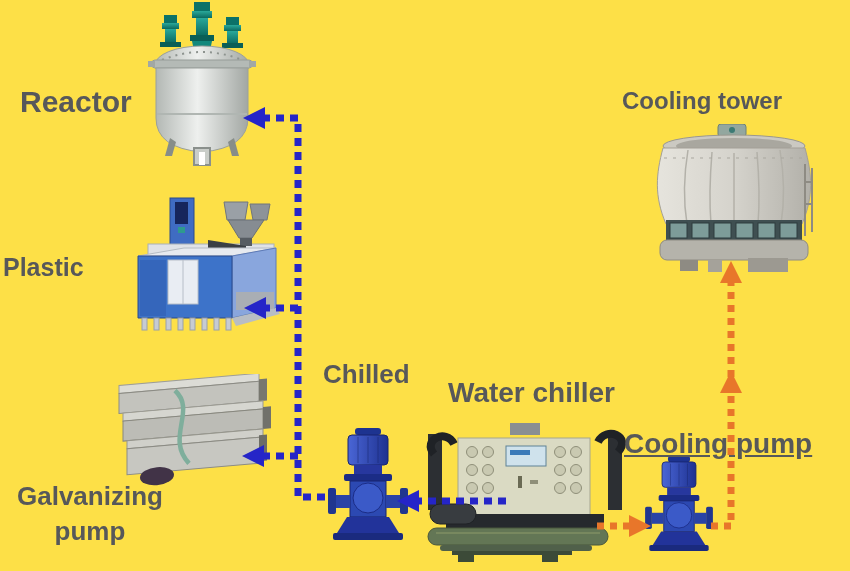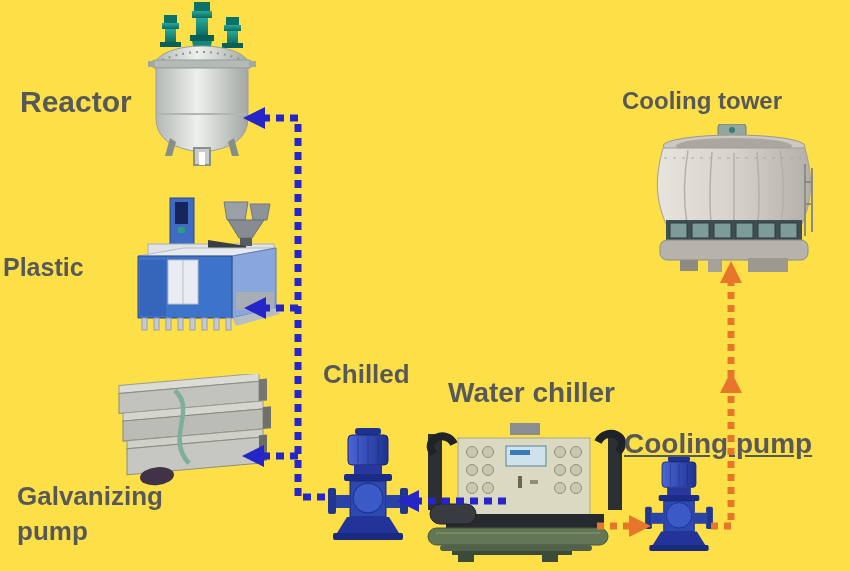--- a/index.html
+++ b/index.html
@@ -23,21 +23,21 @@
 <body>
 
 <div class="canvas">
 
   <div class="lbl" style="left:20px;top:84px;font-size:30px;">
     <span>Reactor</span>
   </div>
   <div class="lbl" style="left:3px;top:252px;font-size:25px;">
     <span>Plastic</span>
   </div>
-  <div class="lbl" style="left:17px;top:479px;font-size:26px;line-height:1.35;">
+  <div class="lbl" style="left:17px;top:479px;font-size:26px;line-height:1.35;text-align:center;">
     <span>Galvanizing</span>
     <span>pump</span>
   </div>
   <div class="lbl" style="left:315px;top:358px;font-size:26px;line-height:1.3;margin-left:8px;">
     <span>Chilled</span>
   </div>
   <div class="lbl" style="left:448px;top:376px;font-size:28px;">
     <span>Water chiller</span>
   </div>
   <div class="lbl" style="left:624px;top:427px;font-size:28px;text-decoration:underline;">

